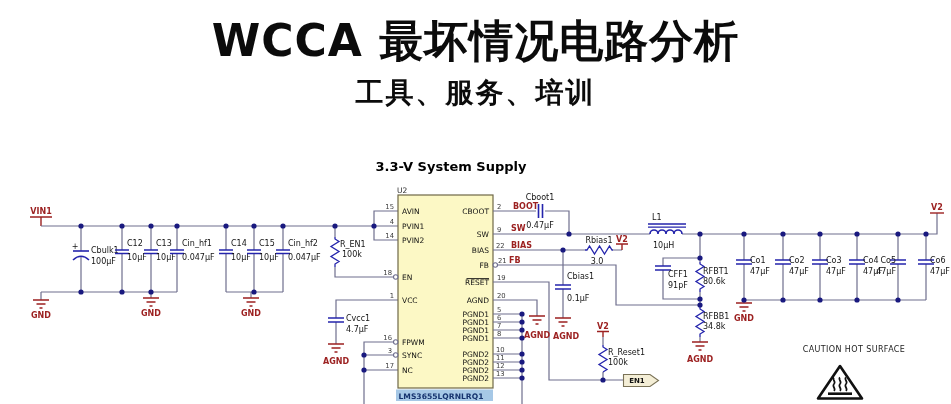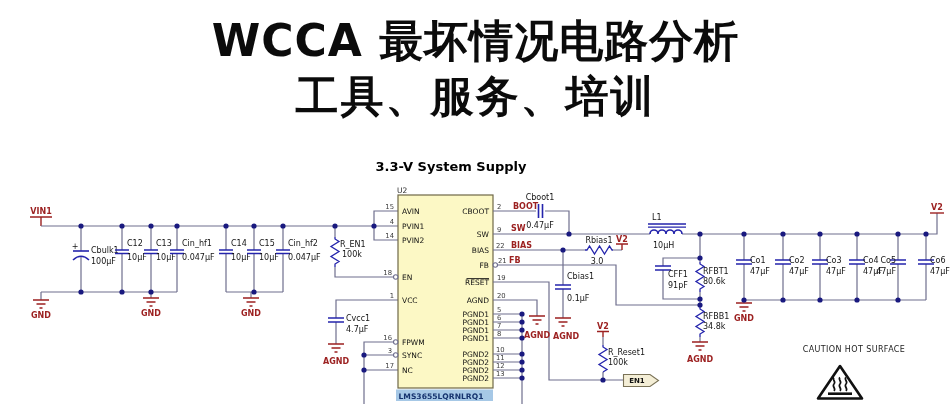--- a/index.html
+++ b/index.html
@@ -1,21 +1,21 @@
 <!DOCTYPE html>
 <html><head>
 <meta charset="utf-8">
 <style>
   html,body{margin:0;padding:0;background:#ffffff;}
   .canvas{position:relative;width:951px;height:404px;background:#ffffff;overflow:hidden;
           font-family:"Liberation Sans",sans-serif;}
   .title{position:absolute;left:0;right:0;text-align:center;color:#0b0b0b;
          font-weight:900;font-family:"DejaVu Sans","Liberation Sans",sans-serif;}
   .title1{top:12px;font-size:44px;letter-spacing:1px;}
-  .title2{top:68px;font-size:43px;letter-spacing:2px;}
+  .title2{top:74px;font-size:28px;letter-spacing:2px;}
   svg{position:absolute;left:0;top:0;}
   svg text{font-family:"DejaVu Sans","Liberation Sans",sans-serif;}
   .wire{stroke:#6f6f8e;stroke-width:1.2;fill:none;}
   .comp{stroke:#2424ac;stroke-width:1.6;fill:none;}
   .compthin{stroke:#2424ac;stroke-width:1.3;fill:none;}
   .net{stroke:#9c2121;stroke-width:1.4;fill:none;}
   .gnd{stroke:#9c2121;stroke-width:1.6;fill:none;}
   .dot{fill:#19197f;}
   .bub{stroke:#6f6f8e;stroke-width:1.1;fill:#ffffff;}
   .t{font-size:8px;fill:#141414;}

